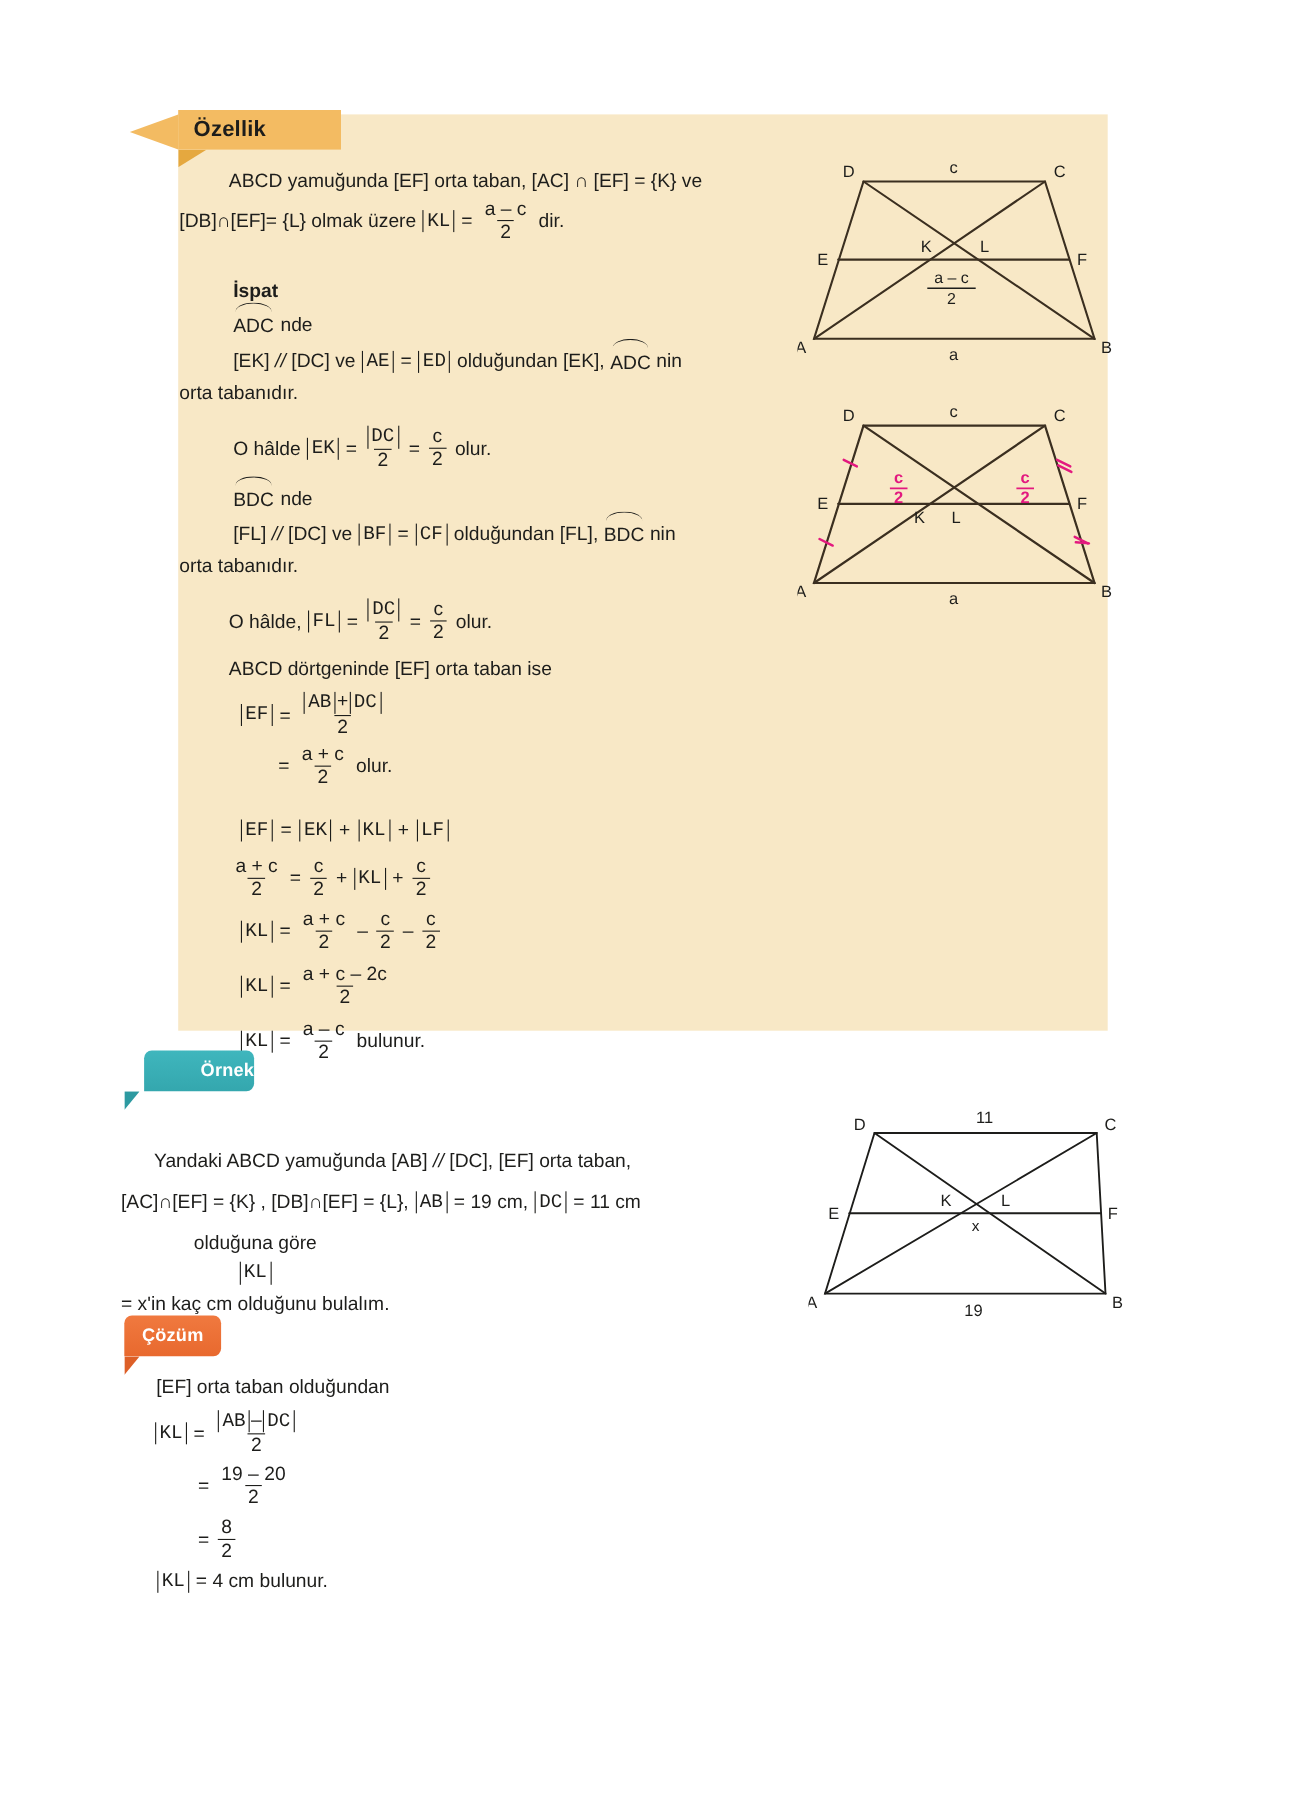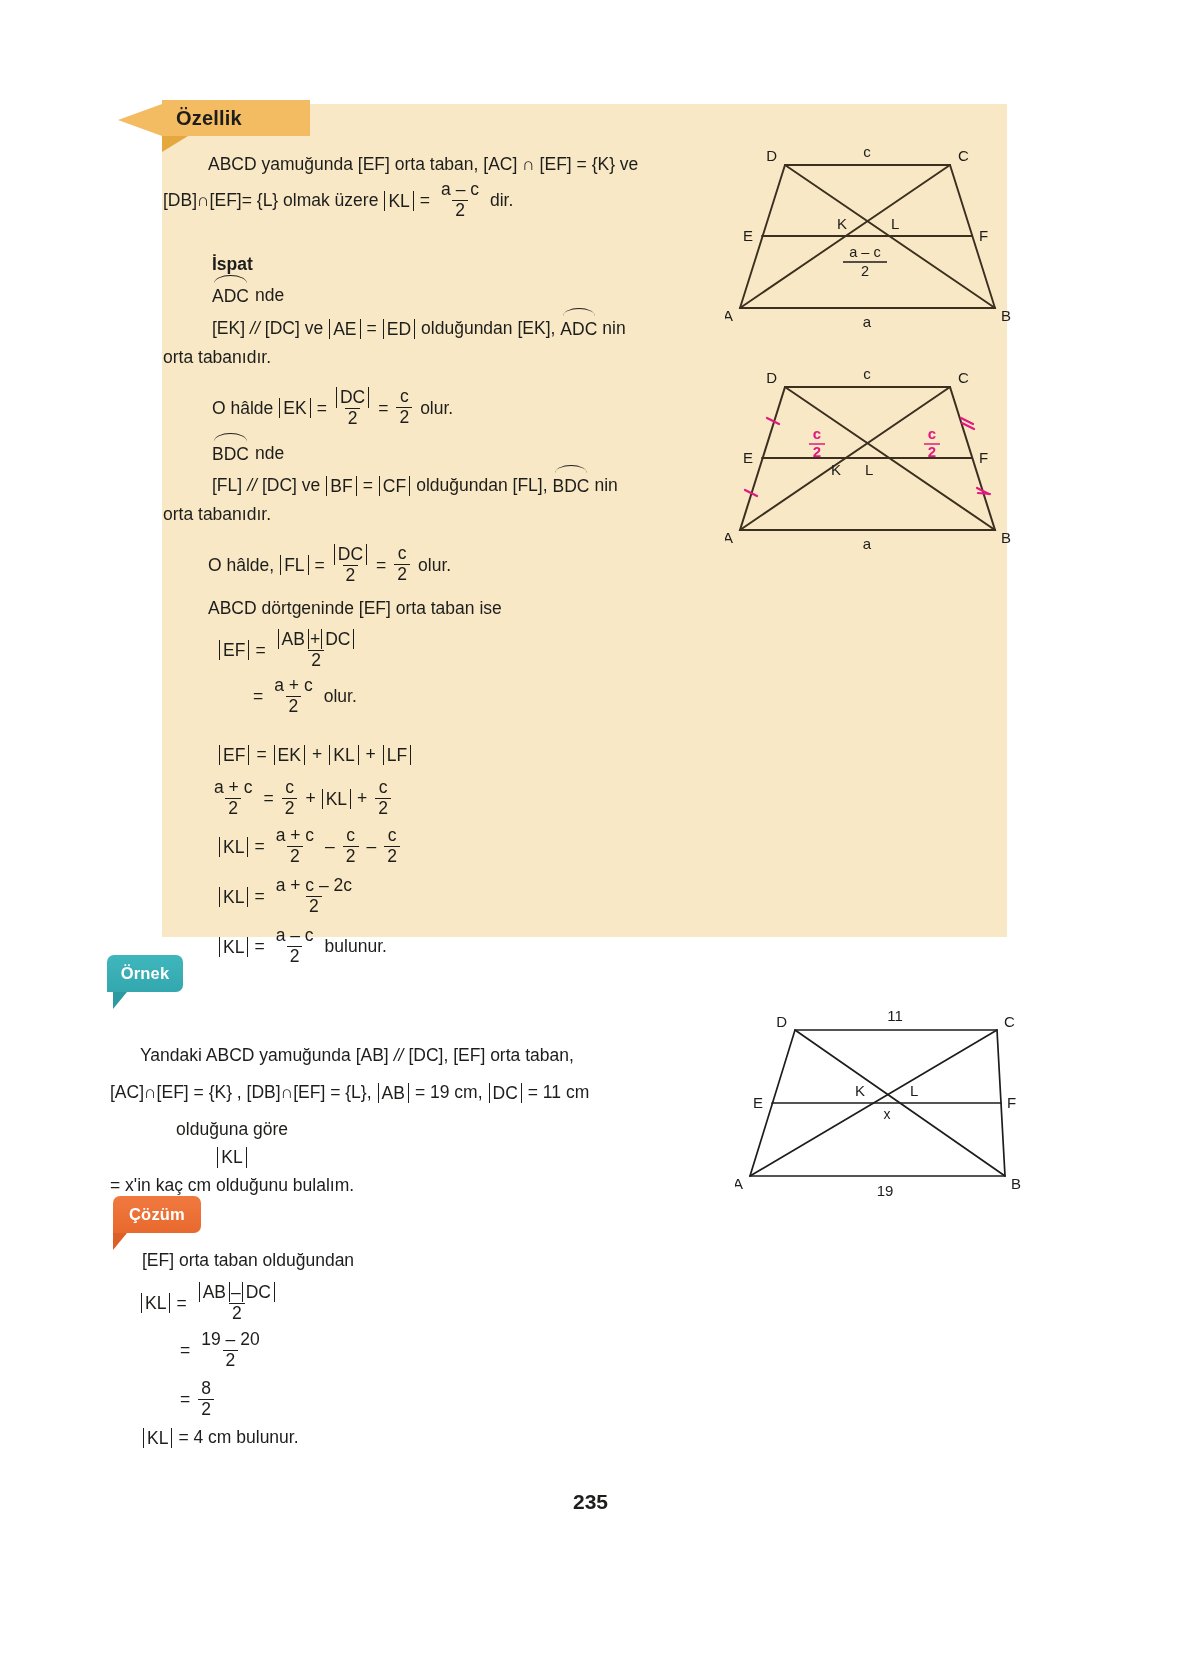--- a/index.html
+++ b/index.html
@@ -42,41 +42,41 @@
   .ital{font-style:italic;}
 
   
   .frac{display:inline-flex;flex-direction:column;align-items:center;
         vertical-align:middle;position:relative;top:-1px;margin:0 3px;line-height:1;}
   .frac .num{padding:0 3px 1px 3px;font-size:17.5px;}
   .frac .den{padding:1px 3px 0 3px;font-size:17.5px;border-top:1.6px solid #1d1d1b;}
 
   
   .av{display:inline-block;border-left:1.6px solid #1d1d1b;border-right:1.6px solid #1d1d1b;
-      padding:0 3px;margin:0 1px;line-height:1.15;}
+      padding:0 3px;margin:0 1px;line-height:1.15;font-family:Liberation Mono, monospace;}
 
   
   .arc{position:relative;display:inline-block;padding-top:2px;}
   .arc::before{
     content:"";position:absolute;left:6%;right:6%;top:-7px;height:9px;
     border-top:1.8px solid #1d1d1b;border-radius:60% 60% 0 0 / 100% 100% 0 0;
   }
 
   
   .tab-pill{
     position:absolute;height:37px;border-radius:7px 7px 7px 0;
     display:flex;align-items:center;justify-content:center;
     color:#ffffff;font-weight:bold;font-size:16.5px;letter-spacing:.2px;
   }
   .tab-tail{position:absolute;width:14px;height:17px;}
   .tab-tail::after{
     content:"";position:absolute;inset:0;
     clip-path:polygon(0 0,100% 0,0 100%);
   }
-  .ornek{left:107px;top:955px;width:76px;background:linear-gradient(180deg,#3fb6bd 0%,#34a7ae 100%);}
+  .ornek{left:131px;top:955px;width:100px;background:linear-gradient(180deg,#3fb6bd 0%,#34a7ae 100%);justify-content:flex-end;}
   .ornek-tail{left:113px;top:992px;}
   .ornek-tail::after{background:#2d9aa1;}
   .cozum{left:113px;top:1196px;width:88px;background:linear-gradient(180deg,#f0793f 0%,#e8692e 100%);}
   .cozum-tail{left:113px;top:1233px;}
   .cozum-tail::after{background:#dd5f27;}
 
   
   .pageno{
     position:absolute;left:0;right:0;top:1490px;text-align:center;
     font-size:21px;font-weight:bold;color:#1d1d1b;
@@ -418,15 +418,14 @@
       <span class="num">8</span>
       <span class="den">2</span>
     </span>
   </div>
 
   <div class="txt" style="left:142px;top:1425px;display:flex;align-items:center;gap:5px;">
     <span class="av">KL</span>
     <span>= 4 cm bulunur.</span>
   </div>
 
-  <div class="pageno">235</div>
 
 </div>
 
 </body></html>

